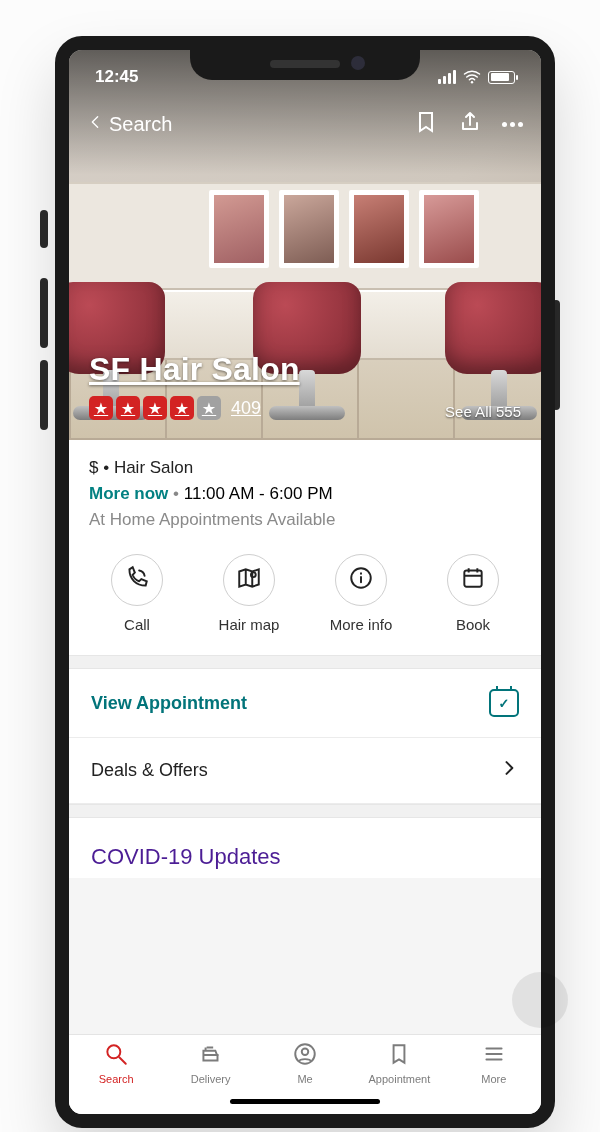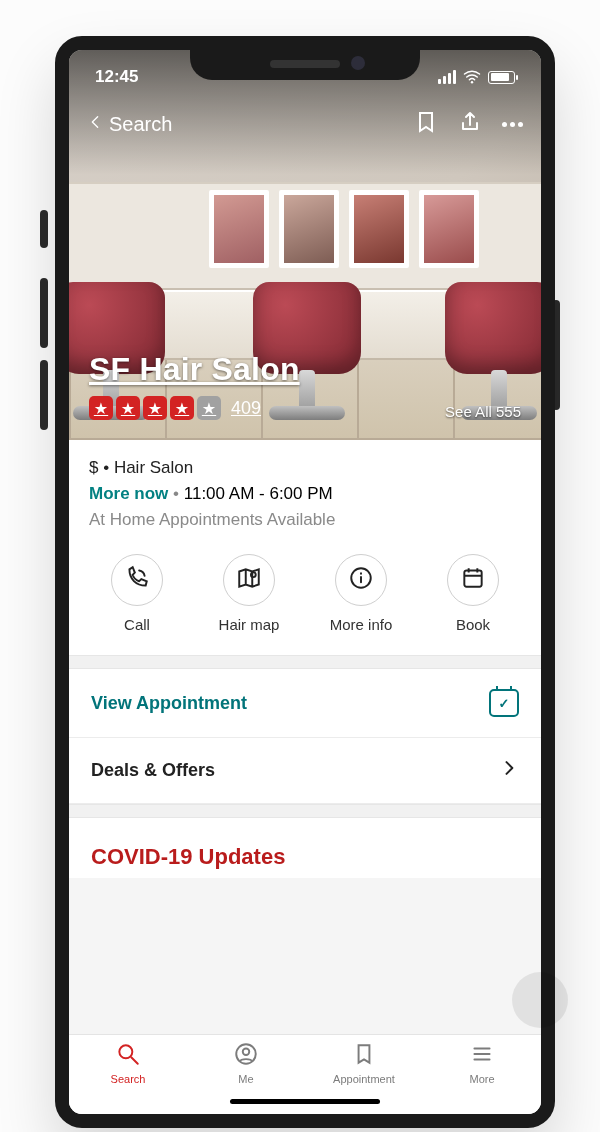--- a/index.html
+++ b/index.html
@@ -204,29 +204,29 @@
   .act .circ svg{width:26px;height:26px;stroke:#222;fill:none;stroke-width:1.8}
   .act-label{font-size:15px;color:#333}
 
   .gap{height:14px;background:#f1f1f1;border-top:1px solid #e6e6e6;border-bottom:1px solid #e6e6e6}
 
   .row-item{
     background:#fff;display:flex;align-items:center;justify-content:space-between;
     padding:20px 22px;border-bottom:1px solid #ececec;cursor:pointer;
   }
   .row-item.teal{color:#02747a;font-weight:700;font-size:18px}
-  .row-item.plain{color:#222;font-weight:700;font-size:18px}
+  .row-item.plain{color:#222;font-weight:400;font-size:18px}
   .cal-badge{
     width:30px;height:28px;border:2px solid #02747a;border-radius:5px;position:relative;
   }
   .cal-badge::before{content:"";position:absolute;left:5px;right:5px;top:-5px;height:5px;border-left:2px solid #02747a;border-right:2px solid #02747a}
   .cal-badge::after{content:"✓";position:absolute;inset:0;display:flex;align-items:center;justify-content:center;color:#02747a;font-size:13px;font-weight:800}
 
   .section-title{
-    background:#fff;padding:26px 22px 8px;font-size:22px;font-weight:700;color:#b91c1c;
+    background:#fff;padding:26px 22px 8px;font-size:22px;font-weight:400;color:#4c1d95;
   }
 
   
   .tabbar{
     position:absolute;left:0;right:0;bottom:0;height:80px;
     background:#fff;border-top:1px solid #e4e4e4;
     display:flex;padding-top:6px;z-index:30;
   }
   .tab{
     flex:1;display:flex;flex-direction:column;align-items:center;gap:4px;
@@ -436,20 +436,29 @@
           <svg viewBox="0 0 24 24">
               <circle cx="10" cy="10" r="6"></circle>
               <path d="M15 15l6 6" stroke-linecap="round"></path>
             </svg>
         </span>
         <span>Search</span>
       </div>
       <div class="tab">
         <span>
           <svg viewBox="0 0 24 24">
+              <path d="M5 9h11l2 5v4H5zM8 6h6M7 9V6"></path>
+              <path d="M5 13h14"></path>
+            </svg>
+        </span>
+        <span>Delivery</span>
+      </div>
+      <div class="tab">
+        <span>
+          <svg viewBox="0 0 24 24">
               <circle cx="12" cy="12" r="9"></circle>
               <circle cx="12" cy="10" r="3"></circle>
               <path d="M6 19c1.5-3 10.5-3 12 0"></path>
             </svg>
         </span>
         <span>Me</span>
       </div>
       <div class="tab">
         <span>
           <svg viewBox="0 0 24 24">

